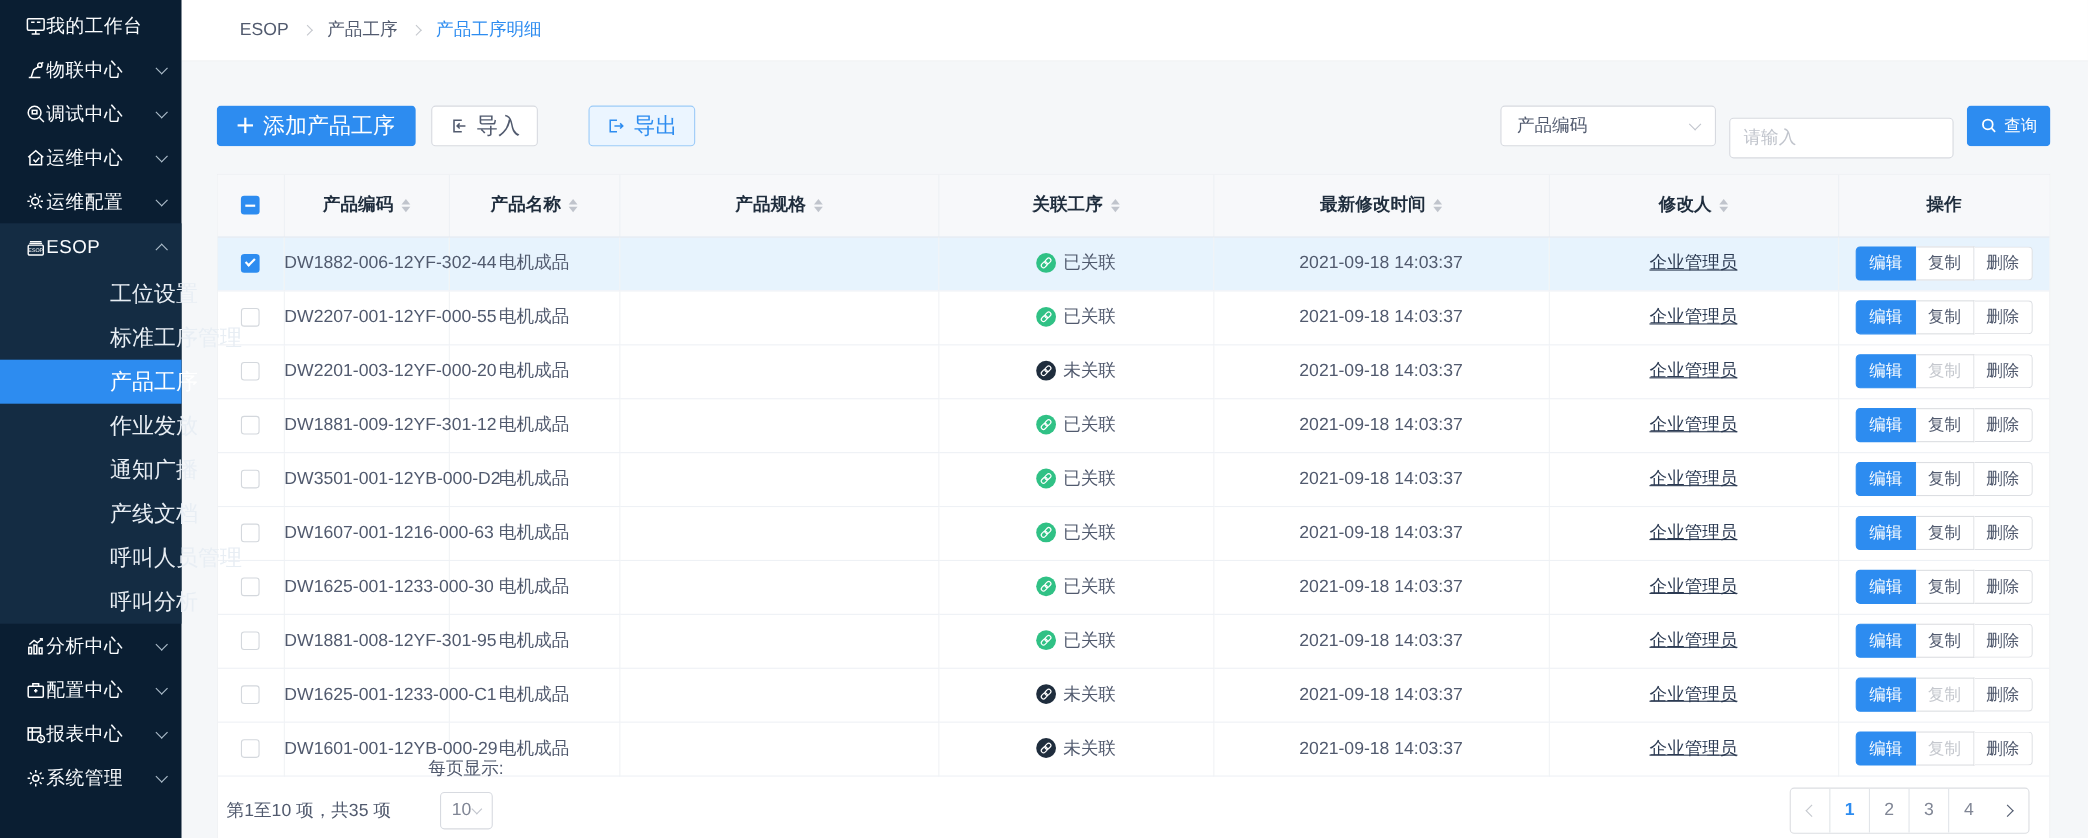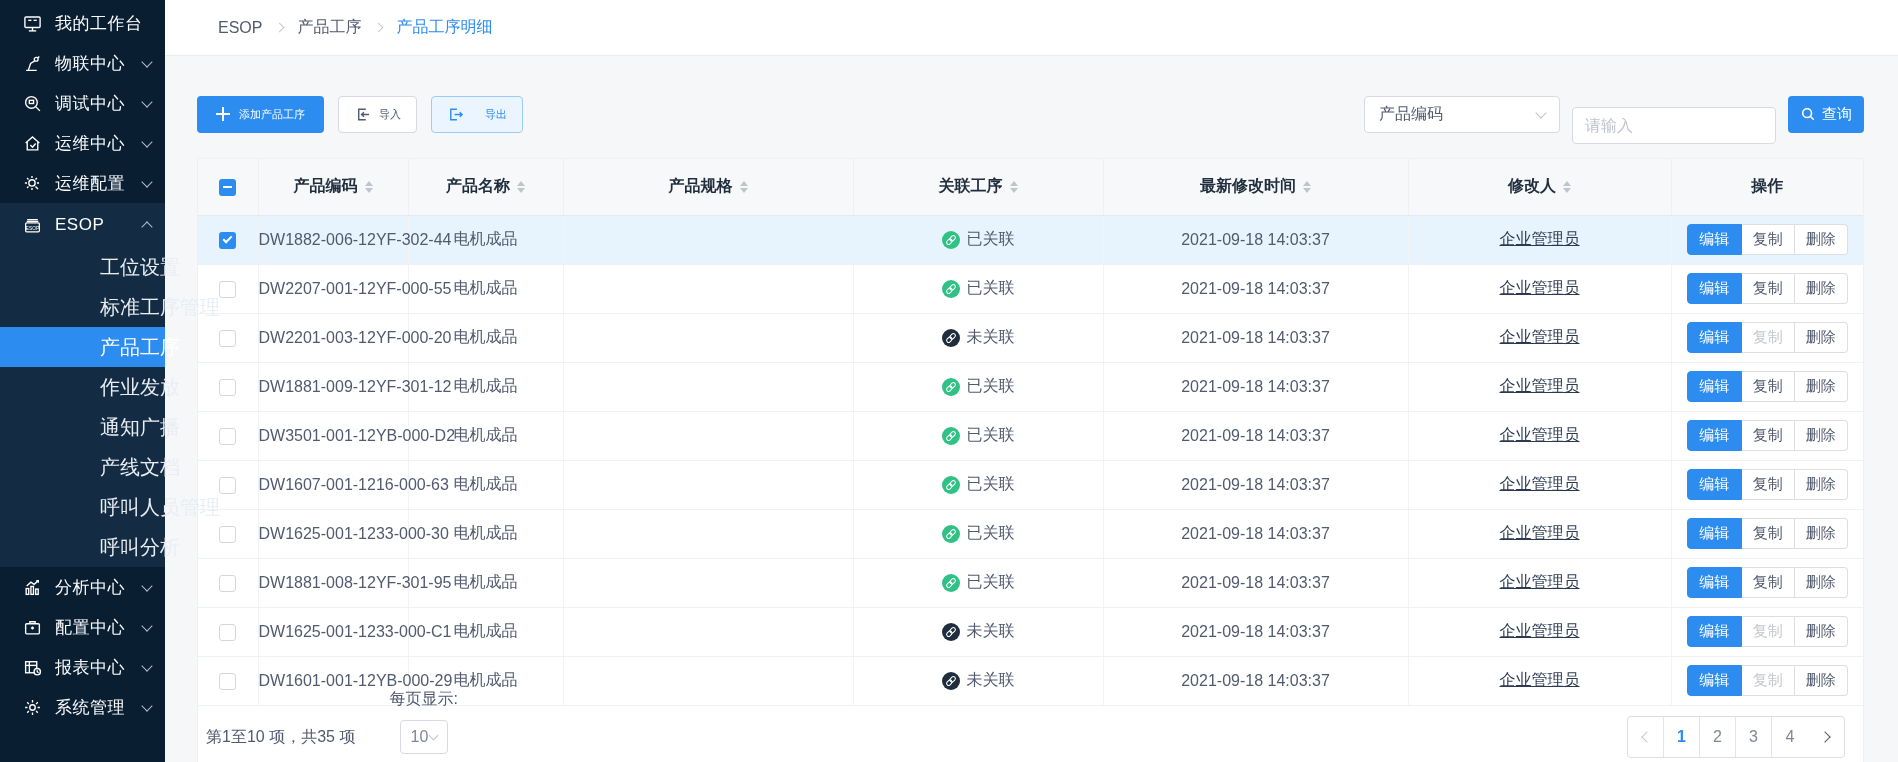--- a/index.html
+++ b/index.html
@@ -5,21 +5,21 @@
   * { margin:0; padding:0; box-sizing:border-box; }
   html,body { width:1898px; height:762px; overflow:hidden;
     font-family:"Liberation Sans","DejaVu Sans",sans-serif; background:#f5f7f9; }
 
   
   .sidebar { position:absolute; left:0; top:0; width:165px; height:762px;
     background:#0a1e32; color:#fff; z-index:5; }
   .side-item { height:40px; display:flex; align-items:center; padding:0 14px 0 22px;
     cursor:pointer; font-size:17px; color:#fbfdff; }
   .side-item .s-icon { width:20px; height:20px; display:flex; align-items:center; justify-content:center; flex:none; }
-  .side-item .s-label { margin-left:13px; flex:1; white-space:nowrap; letter-spacing:.5px; }
+  .side-item .s-label { flex:1; white-space:nowrap; letter-spacing:.5px; }
   .chev { width:8px; height:8px; border-right:1.6px solid #aebecb; border-bottom:1.6px solid #aebecb;
     transform:rotate(45deg); margin-top:-3px; flex:none; }
   .chev.up { transform:rotate(-135deg); margin-top:4px; }
   .esop-block { background:#142c43; }
   .esop-block .side-item { height:44px; }
   .sub-item { height:40px; display:flex; align-items:center; padding-left:100px;
     font-size:20px; color:#e8eef4; cursor:pointer; white-space:nowrap; }
   .sub-item.active { background:#2d8cf0; color:#fff; }
 
   
@@ -29,24 +29,24 @@
   .crumb .sep { width:7px; height:7px; border-right:1.5px solid #c5c8ce; border-bottom:1.5px solid #c5c8ce;
     transform:rotate(-45deg); }
   .crumb .current { color:#2d8cf0; }
 
   
   .content { position:absolute; left:165px; top:56px; right:0; bottom:0;
     background:#f5f7f9; padding:28px 34px 0 32px; }
   .toolbar { display:flex; justify-content:space-between; align-items:center; margin-bottom:14px; }
   .tb-left { display:flex; gap:14px; }
   .btn { height:37px; border-radius:4px; display:inline-flex; align-items:center;
-    font-size:11px; cursor:pointer; border:1px solid transparent; background:#fff; }
+    font-size:20px; cursor:pointer; border:1px solid transparent; background:#fff; }
   .btn-add { background:#2d8cf0; color:#fff; padding:0 18px; gap:9px; }
   .btn-import { border-color:#d7dae0; color:#515a6e; padding:0 15px; gap:8px; }
-  .btn-export { background:#ebf5ff; border-color:#9ccbf8; color:#2d8cf0; padding:0 15px; gap:21px; }
+  .btn-export { background:#ebf5ff; border-color:#9ccbf8; color:#2d8cf0; padding:0 15px; gap:8px;margin-left:32px; }
   .plus { position:relative; width:14px; height:14px; }
   .plus:before,.plus:after { content:""; position:absolute; background:#fff; }
   .plus:before { left:6px; top:0; width:2px; height:14px; }
   .plus:after { left:0; top:6px; width:14px; height:2px; }
 
   .tb-right { display:flex; gap:12px; align-items:center; }
   .select-box { width:196px; height:37px; border:1px solid #d7dae0; border-radius:4px; background:#fff;
     display:flex; align-items:center; justify-content:space-between; padding:0 14px; font-size:16px; color:#515a6e; cursor:pointer; }
   .select-box .chev { border-color:#c0c4cc; }
   .text-input { width:204px; height:37px; border:1px solid #d7dae0; border-radius:4px; background:#fff;

